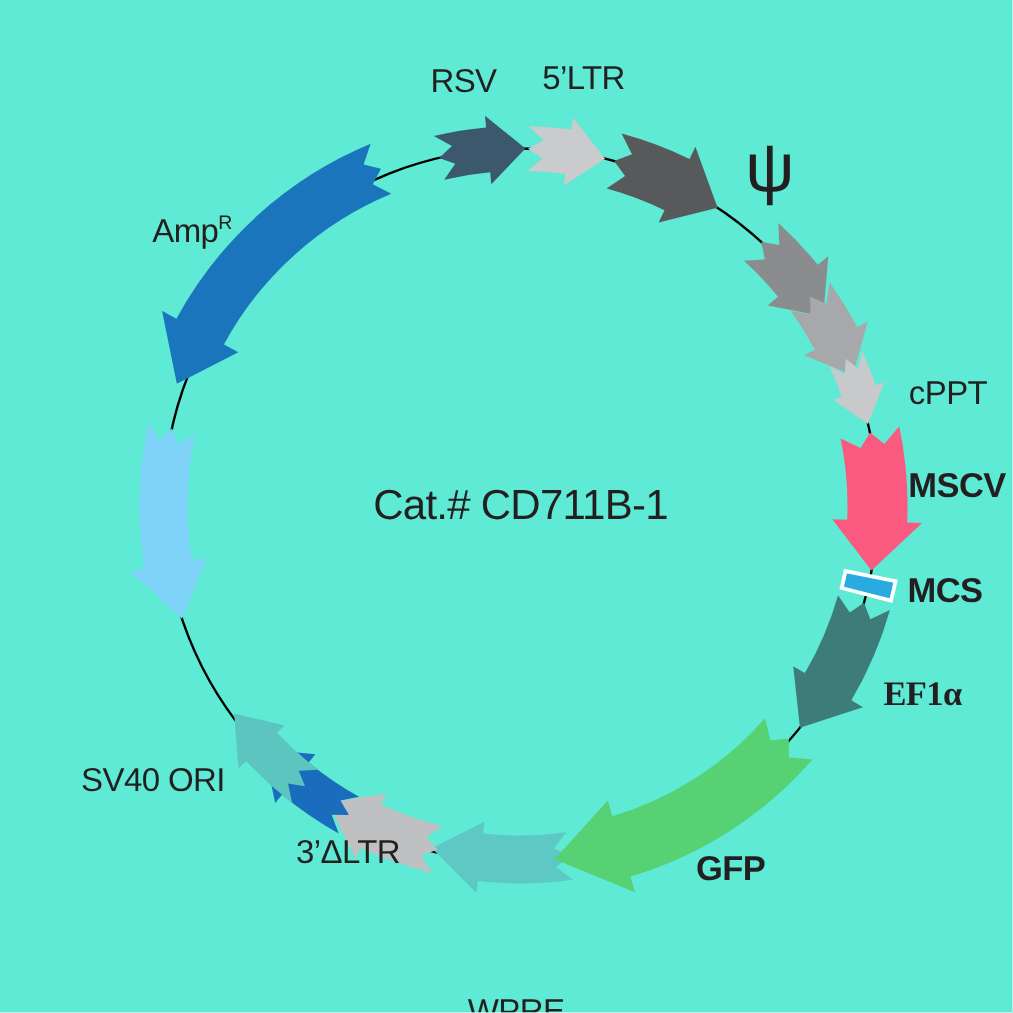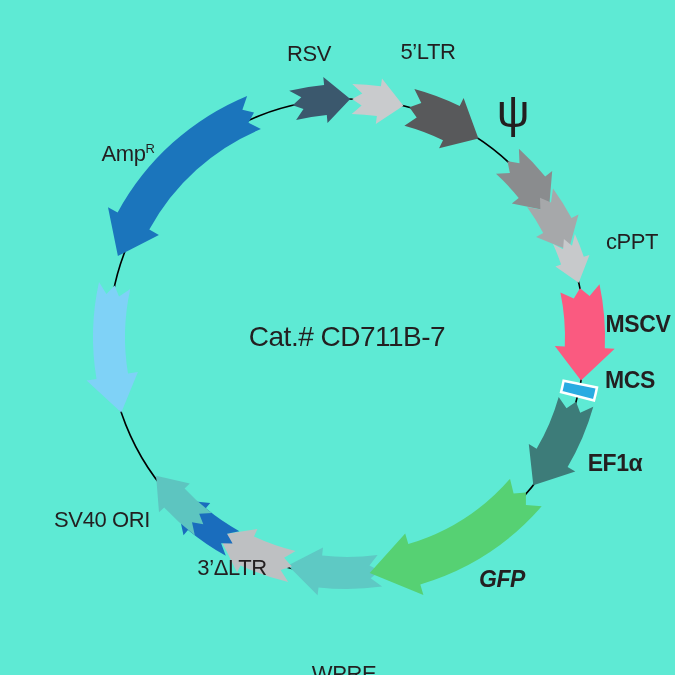--- a/index.html
+++ b/index.html
@@ -34,26 +34,26 @@
       <path d="M597,387.4 A255,255 0 0 1 594,400.4 L561.1,392 A221,221 0 0 0 563.6,380.7 Z" fill="#29abe2" stroke="#ffffff" stroke-width="2.5"></path>
       <path d="M593.3,406.7 A256,256 0 0 1 567.6,466.9 L575.3,471.5 L533.3,485.2 L528.8,444.1 L536.6,448.7 A220,220 0 0 0 558.7,396.9 L566.5,408.3 L576,401.8 L580.2,412.8 Z" fill="#3d7c79"></path>
       <path d="M382.1,586.5 A252,252 0 0 1 318.5,587.4 L317.6,595.3 L287.9,565.5 L323,547.6 L322.1,555.6 A220,220 0 0 0 377.6,554.9 L369.4,565.5 L379.8,570.7 L370.7,578.2 Z" fill="#5ec9c4"></path>
       <path d="M541.7,506.3 A258,258 0 0 1 420.3,584.4 L423.4,594.9 L369.7,572.9 L405.2,533.6 L408.3,544.1 A216,216 0 0 0 510,478.7 L513.6,493.5 L525.9,492.5 L525.9,505 Z" fill="#56d173"></path>
       <path d="M288.2,582 A252,252 0 0 1 240.5,565.4 L237.1,572.6 L218.5,534.9 L257.4,529.1 L254,536.4 A220,220 0 0 0 295.6,550.9 L284.1,557.8 L291.9,566.5 L280.6,570.1 Z" fill="#bec0c2"></path>
       <path d="M225.8,555.7 A250,250 0 0 1 188,529.9 L183.5,535.3 L175.8,499.5 L210.2,502.9 L205.8,508.3 A222,222 0 0 0 239.4,531.2 L227,533.7 L232.6,543.4 L221.1,543.2 Z" fill="#1a6dbd"></path>
       <path d="M194.8,535.3 A250,250 0 0 1 164.2,507.5 L159,512.3 L156.1,475.7 L189.8,483.6 L184.6,488.4 A222,222 0 0 0 211.9,513.1 L199.2,513.8 L203.3,524.2 L192,522.3 Z" fill="#5dc5c0"></path>
     </svg>
 
   <div class="lbl" style="left:309px;top:54px;">RSV</div>
-  <div class="lbl" style="left:389px;top:52px;margin-left:39px;">5’LTR</div>
+  <div class="lbl" style="left:389px;top:52px;">5’LTR</div>
   <div class="lbl psi" style="left:513px;top:111px;">ψ</div>
-  <div class="lbl" style="left:632px;top:242px;">cPPT</div>
+  <div class="lbl" style="left:632px;top:262px;">cPPT</div>
   <div class="lbl bold" style="left:638px;top:324px;">MSCV</div>
-  <div class="lbl bold" style="left:630px;top:380px;">MCS</div>
-  <div class="lbl bold" style="left:615px;top:463px;">EF1α</div>
-  <div class="lbl bold" style="left:502px;top:579px;font-style:italic;">GFP</div>
+  <div class="lbl bold" style="left:630px;top:394px;">MCS</div>
+  <div class="lbl bold" style="left:615px;top:463px;font-family:Liberation Serif, serif;">EF1α</div>
+  <div class="lbl bold" style="left:487px;top:579px;">GFP</div>
   <div class="lbl" style="left:344px;top:650px;margin-top:24px;">WPRE</div>
   <div class="lbl" style="left:232px;top:568px;">3’ΔLTR</div>
   <div class="lbl" style="left:102px;top:508px;margin-top:12px;">SV40 ORI</div>
   <div class="lbl" style="left:128px;top:154px;text-align:center;"><span>Amp</span><sup>R</sup></div>
 
-  <div id="plasmid-subtitle">Cat.# CD711B-7</div>
+  <div id="plasmid-subtitle">Cat.# CD711B-1</div>
 </div>
 
 </body></html>

